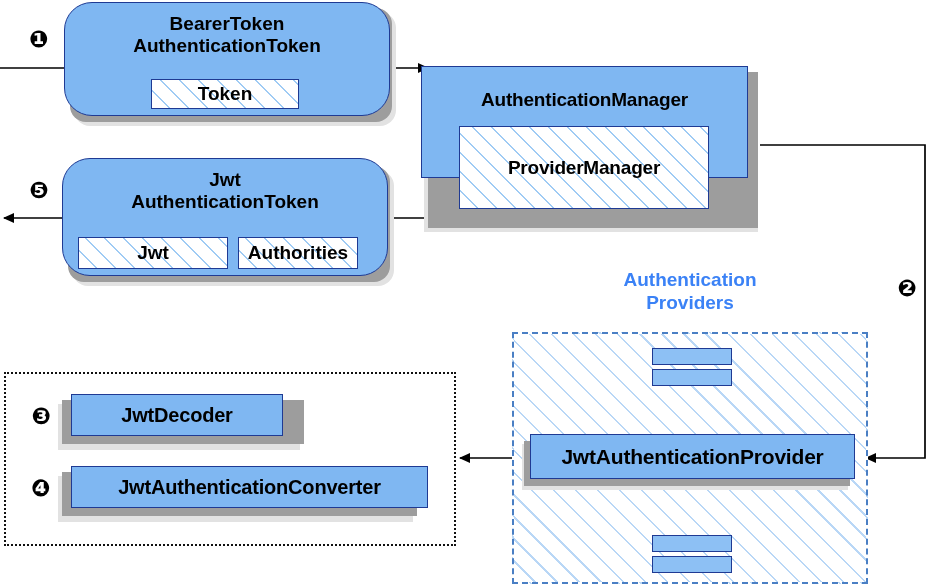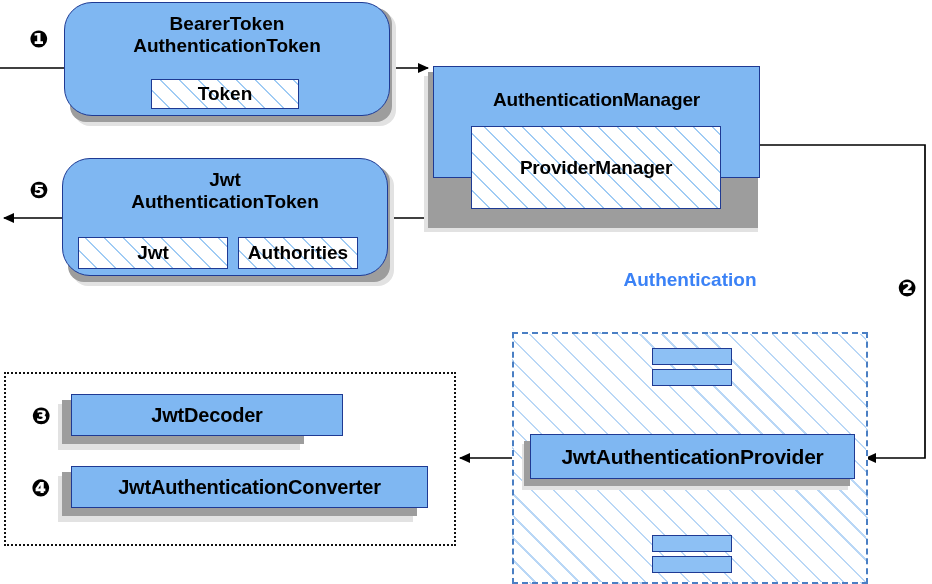--- a/index.html
+++ b/index.html
@@ -115,21 +115,21 @@
   <div class="roundbox" style="left:64px;top:2px;width:326px;height:114px;">
     <div class="title" style="top:9px;">BearerToken</div>
     <div class="title" style="top:31px;">AuthenticationToken</div>
     <div class="innerbox hatch-white" style="left:86px;top:76px;width:148px;height:30px;">
       <span style="background:transparent;padding:0 4px;">Token</span>
     </div>
   </div>
 
   <div class="shadow2" style="left:424px;top:76px;width:334px;height:156px;"></div>
   <div class="shadow" style="left:428px;top:72px;width:330px;height:156px;"></div>
-  <div class="blockbox" style="left:433px;top:66px;width:327px;height:112px;display:block;">
+  <div class="blockbox" style="left:421px;top:66px;width:327px;height:112px;display:block;">
     <div style="position:absolute;left:0;right:0;top:22px;text-align:center;
                 font-size:19px;font-weight:bold;">AuthenticationManager</div>
     <div class="innerbox hatch-white" style="left:37px;top:59px;width:250px;height:83px;">
       <span style="padding:0 4px;">ProviderManager</span>
     </div>
   </div>
 
   <div class="shadow2" style="left:72px;top:170px;width:322px;height:116px;border-radius:16px;"></div>
   <div class="shadow" style="left:68px;top:166px;width:322px;height:116px;border-radius:16px;"></div>
   <div class="roundbox" style="left:62px;top:158px;width:326px;height:118px;">
@@ -138,41 +138,42 @@
     <div class="innerbox hatch-white" style="left:15px;top:78px;width:150px;height:32px;">
       <span style="padding:0 4px;">Jwt</span>
     </div>
     <div class="innerbox hatch-white" style="left:175px;top:78px;width:120px;height:32px;">
       <span style="padding:0 3px;">Authorities</span>
     </div>
   </div>
 
   <div class="grouplabel" style="left:512px;top:268px;width:356px;">
     <div>Authentication</div>
+    <div>Providers</div>
   </div>
 
   <div class="dashzone" style="left:512px;top:332px;width:356px;height:252px;"></div>
 
   <div class="minibar" style="left:652px;top:348px;width:80px;height:17px;"></div>
   <div class="minibar" style="left:652px;top:369px;width:80px;height:17px;"></div>
 
   <div class="shadow2" style="left:522px;top:444px;width:326px;height:46px;"></div>
   <div class="shadow" style="left:524px;top:441px;width:326px;height:45px;"></div>
   <div class="blockbox" style="left:530px;top:434px;width:325px;height:45px;font-size:21px;">
     <span>JwtAuthenticationProvider</span>
   </div>
 
   <div class="minibar" style="left:652px;top:535px;width:80px;height:17px;"></div>
   <div class="minibar" style="left:652px;top:556px;width:80px;height:17px;"></div>
 
   <div class="dotzone" style="left:4px;top:372px;width:452px;height:174px;"></div>
 
   <div class="shadow2" style="left:58px;top:404px;width:242px;height:46px;"></div>
   <div class="shadow" style="left:62px;top:400px;width:242px;height:44px;"></div>
-  <div class="blockbox" style="left:71px;top:394px;width:272px;height:42px;font-size:20px;">
+  <div class="blockbox" style="left:71px;top:394px;width:212px;height:42px;font-size:20px;">
     <span>JwtDecoder</span>
   </div>
 
   <div class="shadow2" style="left:58px;top:476px;width:355px;height:46px;"></div>
   <div class="shadow" style="left:62px;top:472px;width:355px;height:44px;"></div>
   <div class="blockbox" style="left:71px;top:466px;width:357px;height:42px;font-size:20px;">
     <span>JwtAuthenticationConverter</span>
   </div>
 
   <div class="numcircle" style="left: 27px; top: 27px; background: transparent; box-shadow: none; color: rgb(0, 0, 0); width: 24px; height: 24px;">

